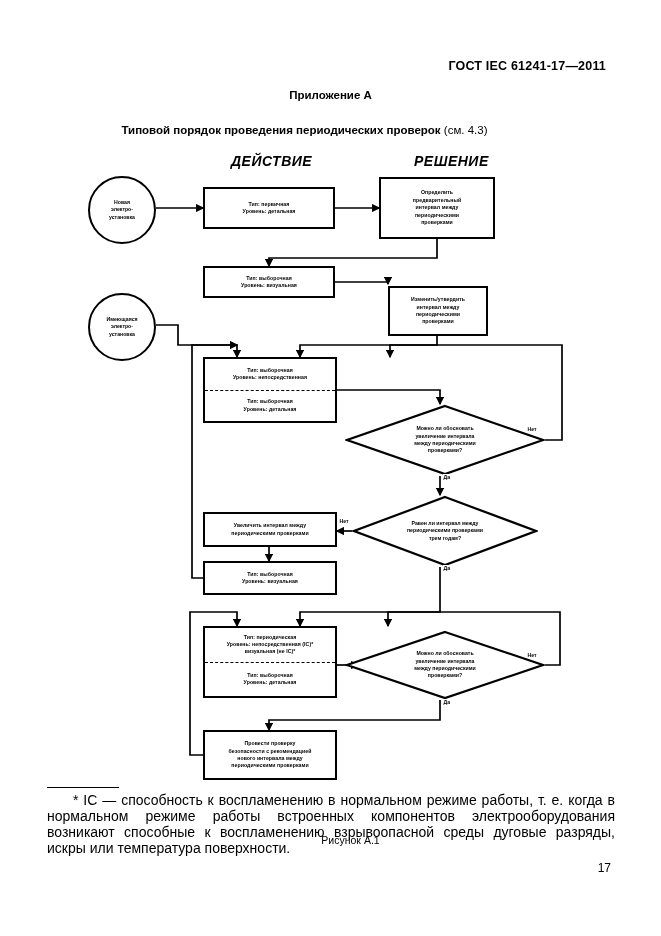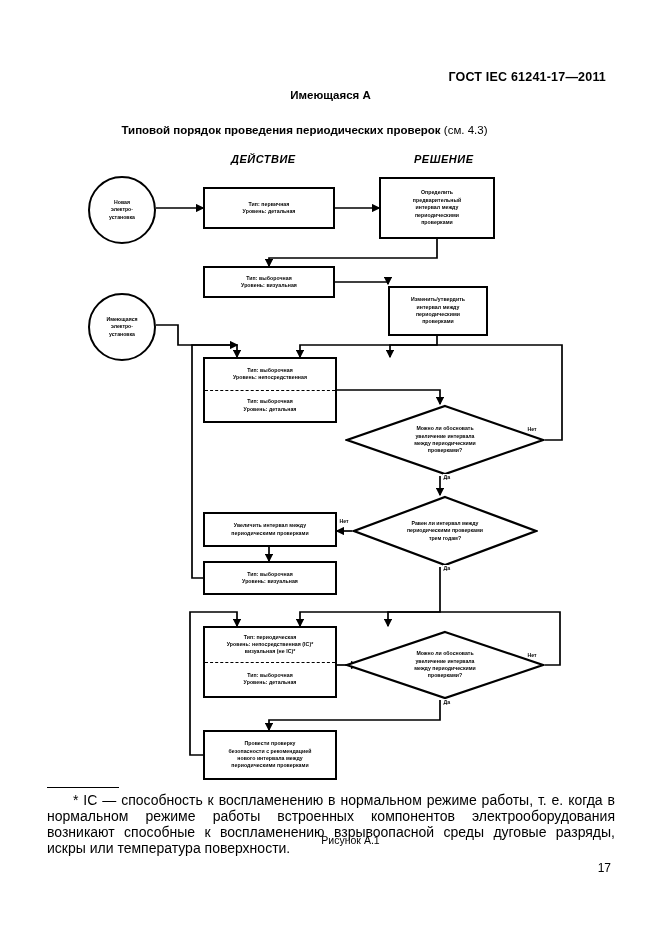--- a/index.html
+++ b/index.html
@@ -15,21 +15,21 @@
     position: relative;
     width: 661px;
     height: 936px;
     background: #ffffff;
     overflow: hidden;
   }
 
   
   .std-header {
     position: absolute;
-    top: 70px;
+    top: 59px;
     right: 55px;
     font-size: 12.5px;
     font-weight: bold;
     letter-spacing: 0.2px;
     white-space: nowrap;
   }
 
   .annex-title {
     position: absolute;
     top: 88px;
@@ -52,21 +52,21 @@
     text-align: center;
     font-size: 11.5px;
     font-weight: bold;
   }
   .figure-title .ref {
     font-weight: normal;
   }
 
   .col-head {
     position: absolute;
-    font-size: 11px;
+    font-size: 14px;
     font-weight: bold;
     font-style: italic;
     letter-spacing: 0.5px;
   }
   .col-head.action  { left: 231px; top: 153px; }
   .col-head.decision{ left: 414px; top: 153px; }
 
   
   .flow {
     position: absolute;
@@ -205,21 +205,21 @@
   }
 </style>
 </head>
 <body>
 
 <div class="page">
 
   <div class="std-header">ГОСТ IEC 61241-17—2011</div>
 
   <div class="annex-title">
-    <div>Имеющаяся А</div>
+    <div>Приложение А</div>
   </div>
 
   <div class="figure-title">
     <span>Типовой порядок проведения периодических проверок</span>
     <span class="ref">(см. 4.3)</span>
   </div>
 
   <div class="col-head action">ДЕЙСТВИЕ</div>
   <div class="col-head decision">РЕШЕНИЕ</div>
 

